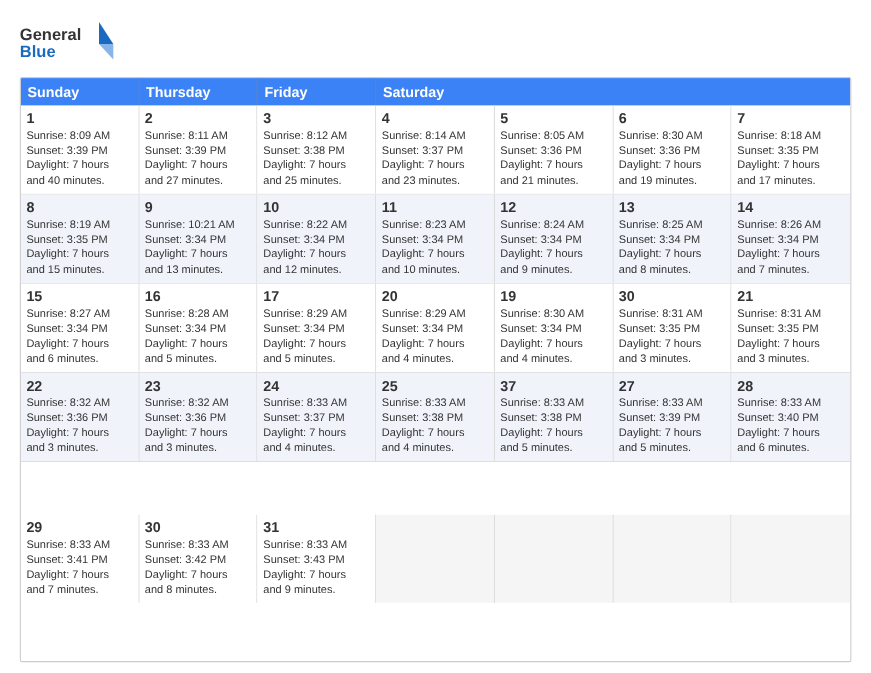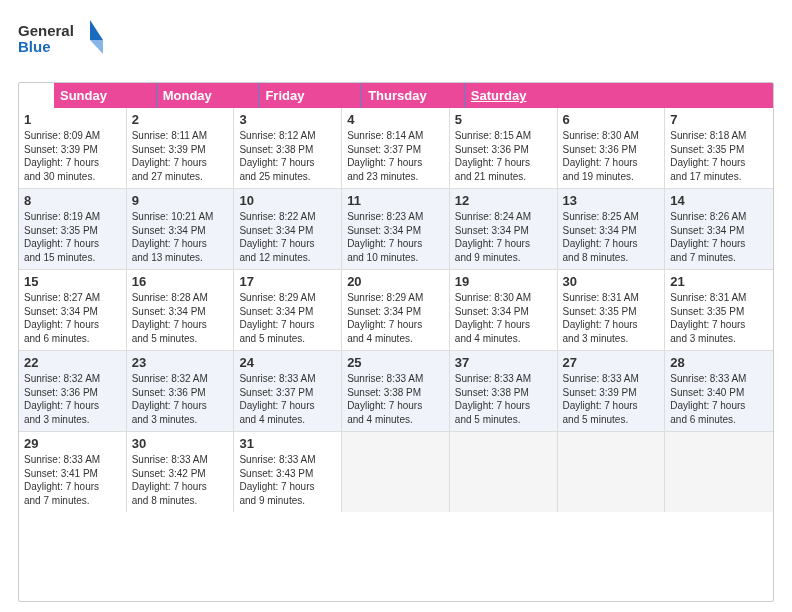--- a/index.html
+++ b/index.html
@@ -14,21 +14,21 @@
       width: 792px;
       height: 612px;
       padding: 18px 18px 10px 18px;
       display: flex;
       flex-direction: column;
     }
     .header {
       display: flex;
       justify-content: space-between;
       align-items: flex-start;
-      margin-bottom: 22px;
+      margin-bottom: 10px;
     }
     .logo {
       display: flex;
       align-items: center;
       gap: 4px;
     }
     .title-block {
       text-align: right;
     }
     .main-title {
@@ -43,43 +43,42 @@
     }
     .calendar {
       flex: 1;
       border: 1px solid #ccc;
       border-radius: 2px;
       overflow: hidden;
     }
     .cal-header {
       display: grid;
       grid-template-columns: repeat(7, 1fr);
-      background-color: #ec4899;
-      margin-left: 35px;
+      background-color: #3b82f6;
     }
     .cal-header-cell {
       color: #fff;
       font-size: 13px;
       font-weight: bold;
       padding: 5px 6px;
       text-align: left;
       border-right: 1px solid #5585d0;
     }
-    .cal-header-cell:last-child { border-right: none; text-decoration: underline; }
+    .cal-header-cell:last-child { border-right: none; }
     .cal-body {
       display: flex;
       flex-direction: column;
     }
     .cal-row {
       display: grid;
       grid-template-columns: repeat(7, 1fr);
       border-bottom: 1px solid #ddd;
       flex: 1;
     }
-    .cal-row:last-child { border-bottom: none; }
+    .cal-row:last-child { border-bottom: none; margin-top: 48px; }
     .cal-cell {
       border-right: 1px solid #ddd;
       padding: 4px 5px;
       min-height: 80px;
       vertical-align: top;
       font-size: 10.5px;
       color: #333;
       background: #fff;
     }
     .cal-cell:last-child { border-right: none; }
@@ -113,33 +112,32 @@
   </div>
     <div class="title-block">
       <div class="main-title"></div>
       <div class="subtitle"></div>
     </div>
   </div>
 
   <div class="calendar">
     <div class="cal-header">
     <div class="cal-header-cell">Sunday</div>
-        <div class="cal-header-cell">Monday</div>
+        <div class="cal-header-cell">Thursday</div>
         <div class="cal-header-cell">Friday</div>
-        <div class="cal-header-cell">Thursday</div>
         <div class="cal-header-cell">Saturday</div>
       </div>
     <div class="cal-body" id="cal-body">
     <div class="cal-row">
           <div class="cal-cell">
             <span class="day-num">1</span>
             <span class="cell-line">Sunrise: 8:09 AM</span>
             <span class="cell-line">Sunset: 3:39 PM</span>
             <span class="cell-line">Daylight: 7 hours</span>
-            <span class="cell-line">and 30 minutes.</span>
+            <span class="cell-line">and 40 minutes.</span>
           </div>
           <div class="cal-cell">
             <span class="day-num">2</span>
             <span class="cell-line">Sunrise: 8:11 AM</span>
             <span class="cell-line">Sunset: 3:39 PM</span>
             <span class="cell-line">Daylight: 7 hours</span>
             <span class="cell-line">and 27 minutes.</span>
           </div>
           <div class="cal-cell">
             <span class="day-num">3</span>
@@ -150,21 +148,21 @@
           </div>
           <div class="cal-cell">
             <span class="day-num">4</span>
             <span class="cell-line">Sunrise: 8:14 AM</span>
             <span class="cell-line">Sunset: 3:37 PM</span>
             <span class="cell-line">Daylight: 7 hours</span>
             <span class="cell-line">and 23 minutes.</span>
           </div>
           <div class="cal-cell">
             <span class="day-num">5</span>
-            <span class="cell-line">Sunrise: 8:15 AM</span>
+            <span class="cell-line">Sunrise: 8:05 AM</span>
             <span class="cell-line">Sunset: 3:36 PM</span>
             <span class="cell-line">Daylight: 7 hours</span>
             <span class="cell-line">and 21 minutes.</span>
           </div>
           <div class="cal-cell">
             <span class="day-num">6</span>
             <span class="cell-line">Sunrise: 8:30 AM</span>
             <span class="cell-line">Sunset: 3:36 PM</span>
             <span class="cell-line">Daylight: 7 hours</span>
             <span class="cell-line">and 19 minutes.</span>

